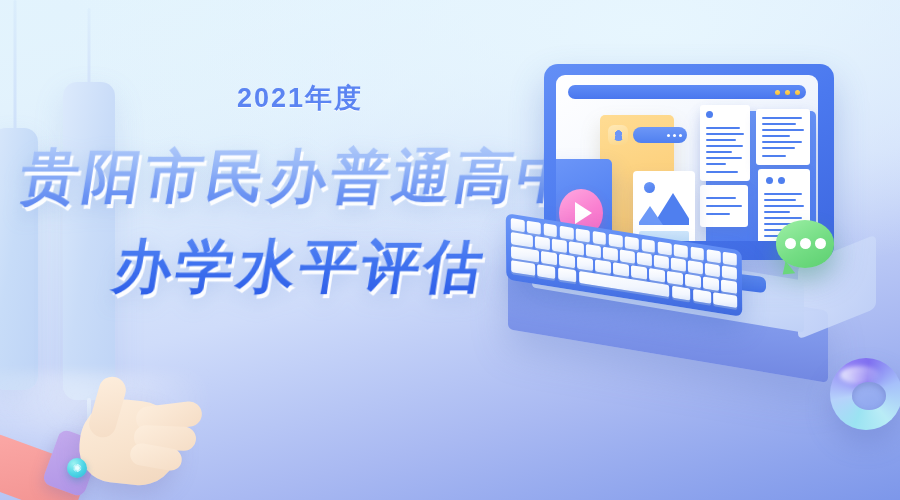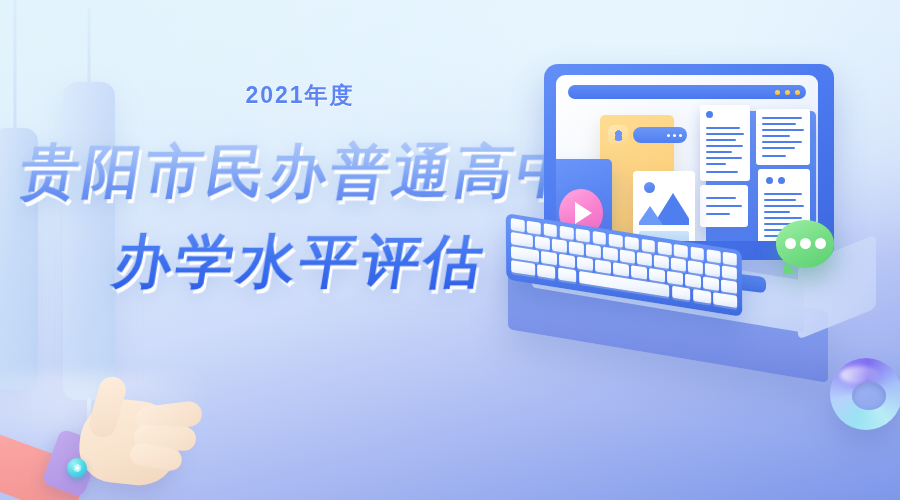--- a/index.html
+++ b/index.html
@@ -29,21 +29,21 @@
   #tower-b .spire{top:-74px;height:78px;background:linear-gradient(180deg,rgba(200,222,248,.2),#d3e3fa);}
   #tower-b .base{position:absolute;left:50%;transform:translateX(-50%);bottom:-26px;width:4px;height:28px;
     background:linear-gradient(180deg,#d6e5fa,#c2d6f4);border-radius:2px;}
   #ground-haze{position:absolute;left:-30px;top:372px;width:300px;height:130px;
     background:radial-gradient(60% 70% at 38% 20%,rgba(255,255,255,.42),rgba(255,255,255,0) 72%);
     filter:blur(6px);}
 
   
   #text-block{position:absolute;left:0;top:80px;width:600px;text-align:center;}
   #year{
-    font-size:23px;font-weight:700;letter-spacing:2px;color:#5b84f2;
+    font-size:27px;font-weight:700;letter-spacing:2px;color:#5b84f2;
     text-shadow:0 1px 0 rgba(255,255,255,.85);
   }
   .title-line{
     font-weight:800;white-space:nowrap;
     -webkit-background-clip:text;background-clip:text;color:transparent;
     transform:skewX(-9deg);
     filter:drop-shadow(3px 4px 0 rgba(255,255,255,.95)) drop-shadow(0 6px 10px rgba(110,145,215,.22));
   }
   #title-1{
     margin-top:22px;font-size:58px;letter-spacing:4px;

